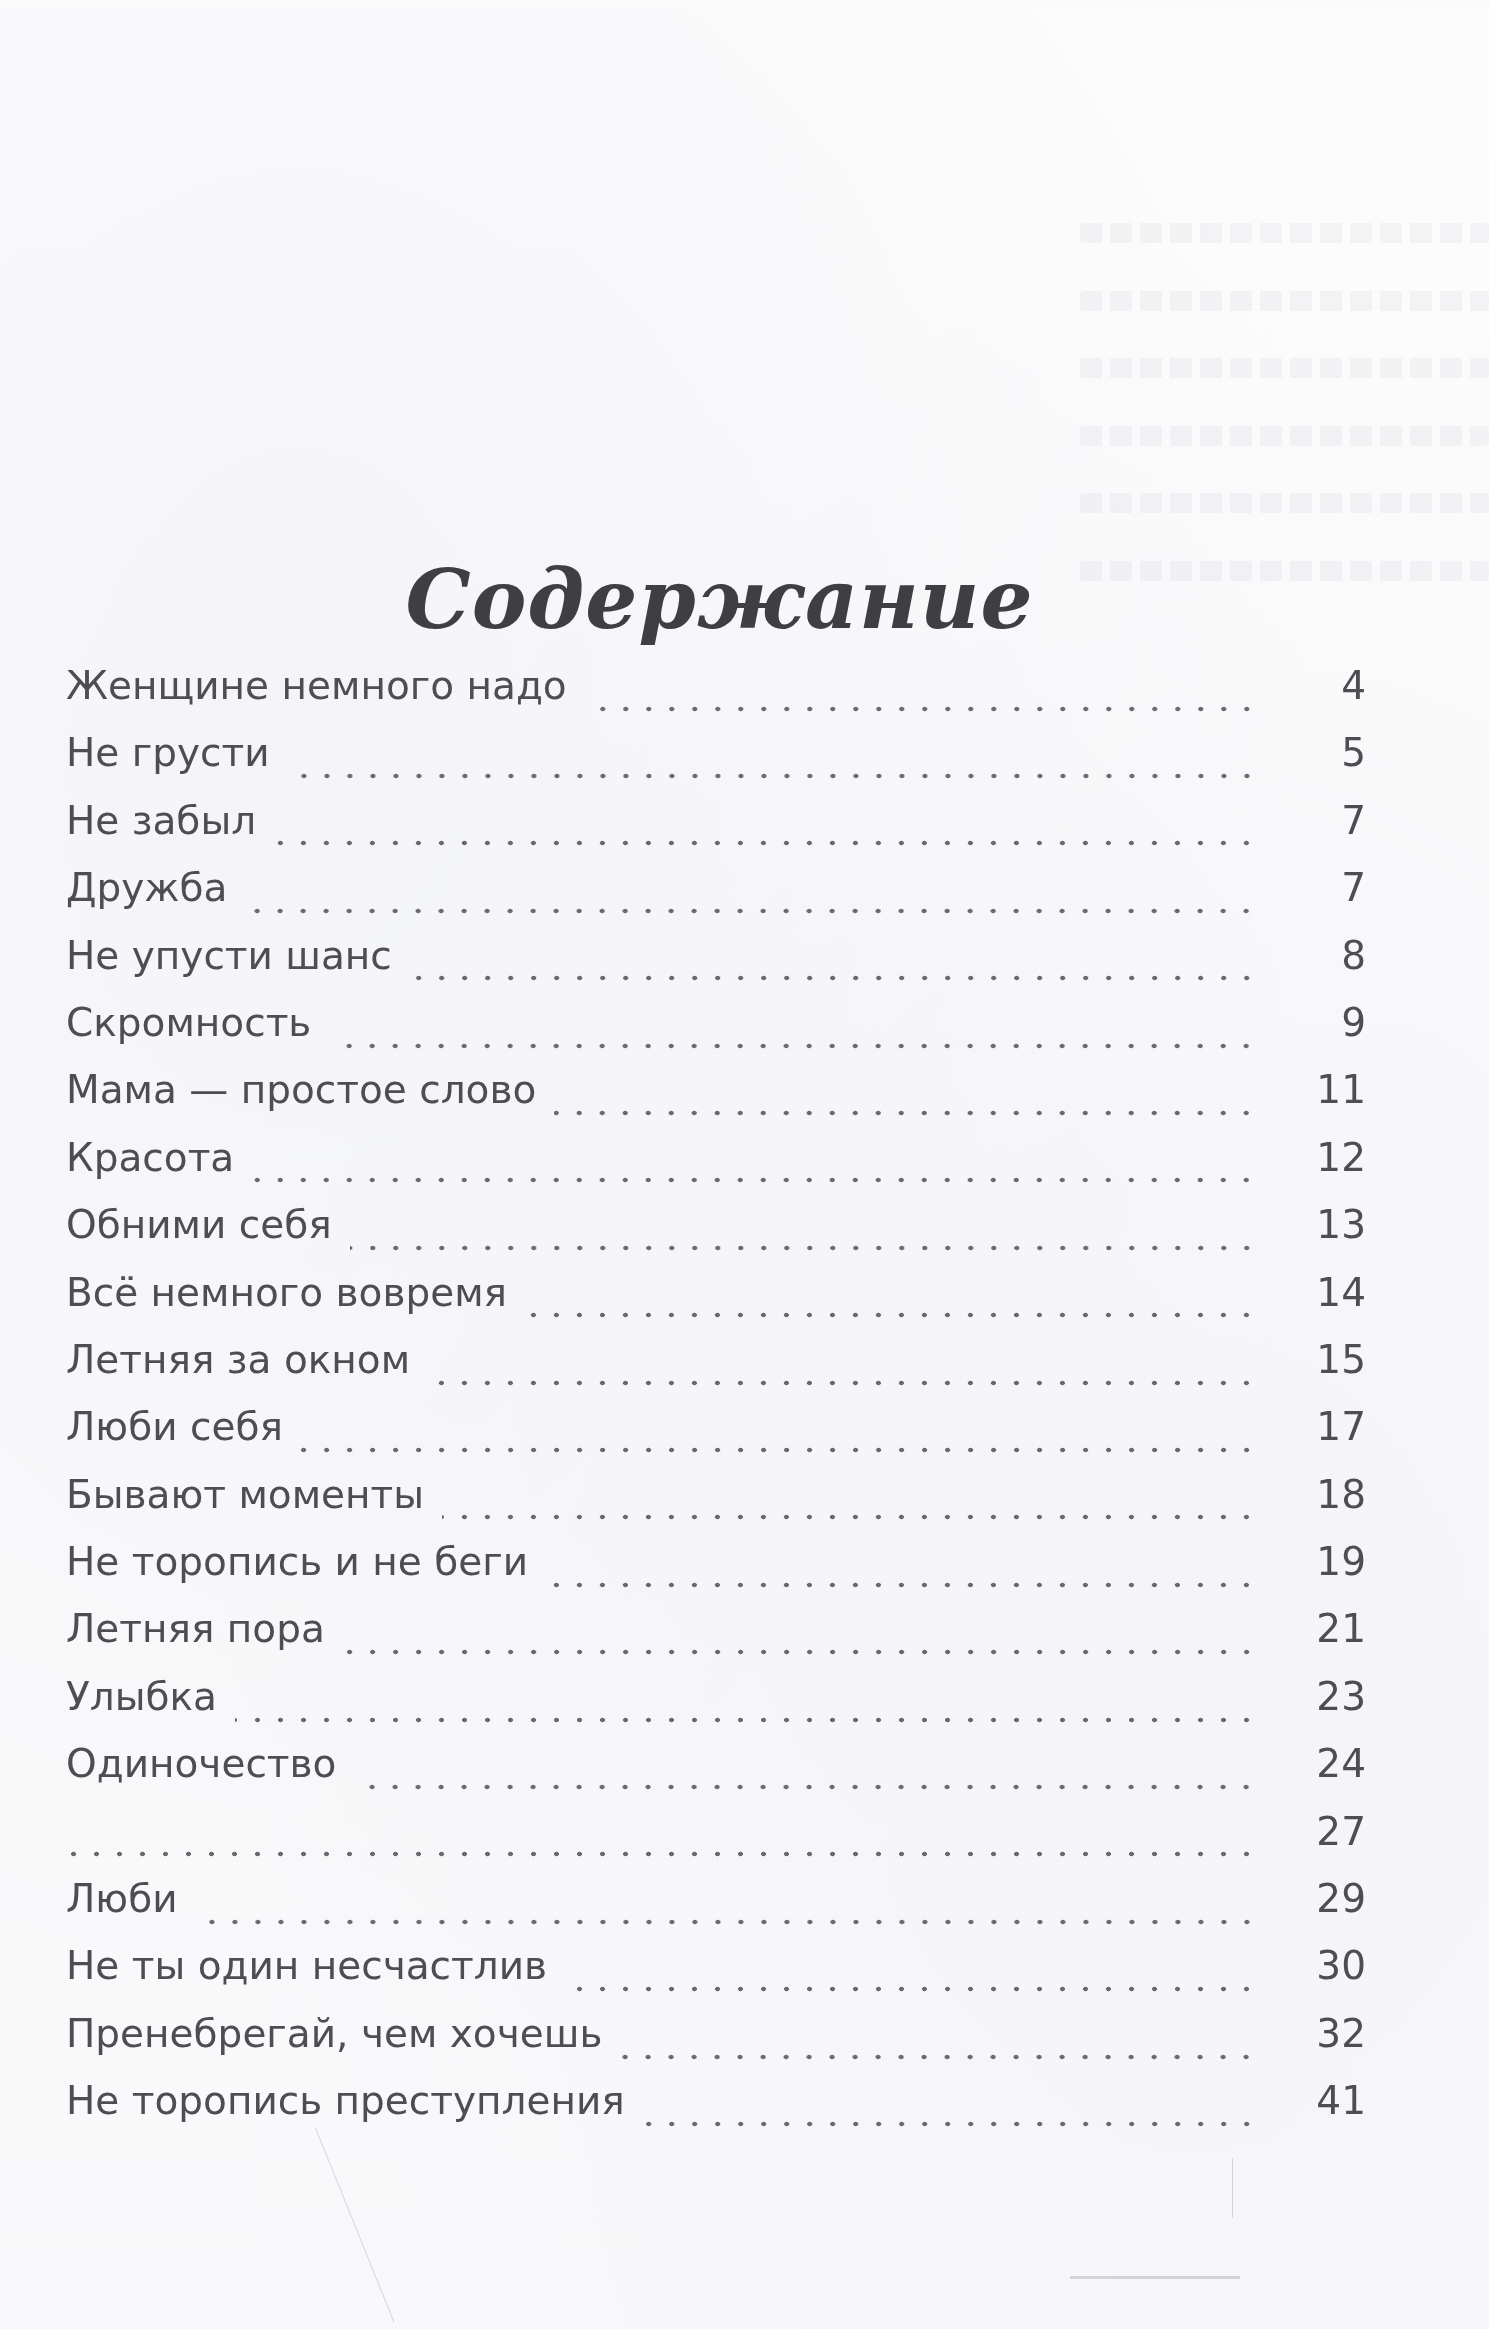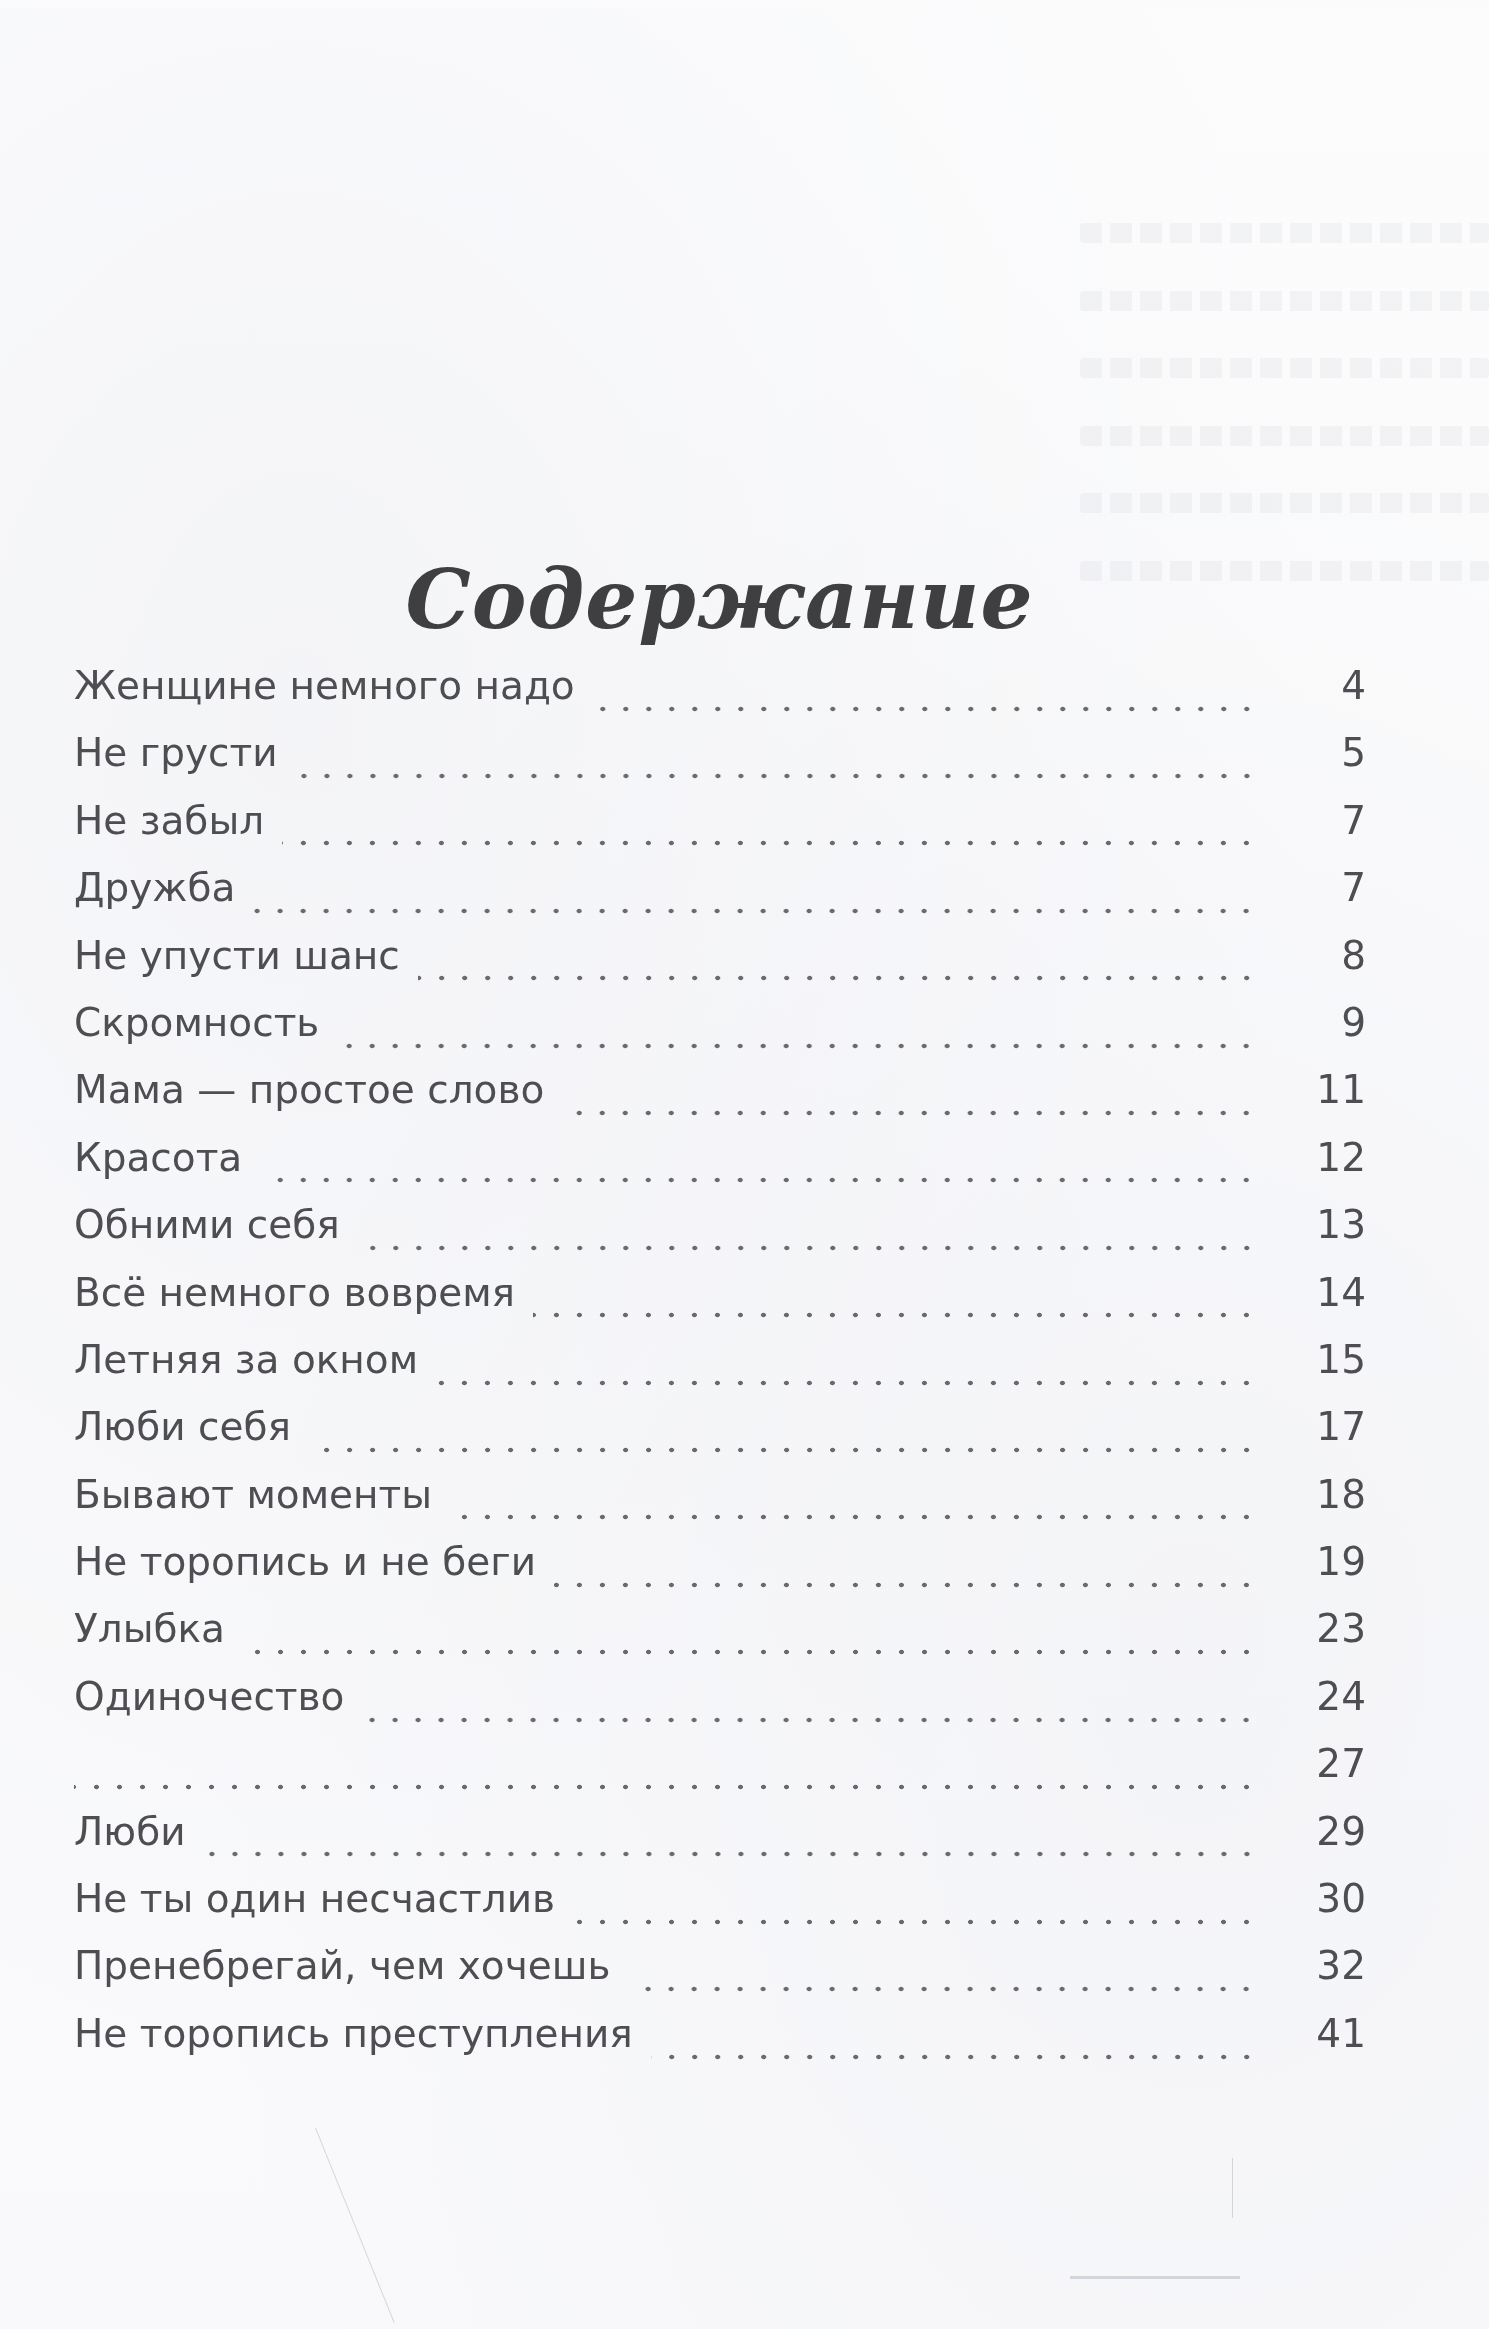--- a/index.html
+++ b/index.html
@@ -52,21 +52,20 @@
       left: 66px;
       width: 1300px;
       top: 655px;
     }
     .toc-row {
       display: flex;
       align-items: baseline;
       height: 67.4px;
       font-size: 39px;
       color: #4e4e52;
-      margin-left: 8px;
     }
     .toc-title {
       white-space: nowrap;
       padding-right: 18px;
     }
     .toc-leader {
       flex: 1;
       height: 6px;
       align-self: center;
       margin-top: 24px;
@@ -175,20 +174,25 @@
         <span class="toc-title">Бывают моменты</span>
         <span class="toc-leader"></span>
         <span class="toc-page">18</span>
       </div>
     <div class="toc-row">
         <span class="toc-title">Не торопись и не беги</span>
         <span class="toc-leader"></span>
         <span class="toc-page">19</span>
       </div>
     <div class="toc-row">
+        <span class="toc-title">Летняя пора</span>
+        <span class="toc-leader"></span>
+        <span class="toc-page">21</span>
+      </div>
+    <div class="toc-row">
         <span class="toc-title">Улыбка</span>
         <span class="toc-leader"></span>
         <span class="toc-page">23</span>
       </div>
     <div class="toc-row">
         <span class="toc-title">Одиночество</span>
         <span class="toc-leader"></span>
         <span class="toc-page">24</span>
       </div>
     <div class="toc-row">

